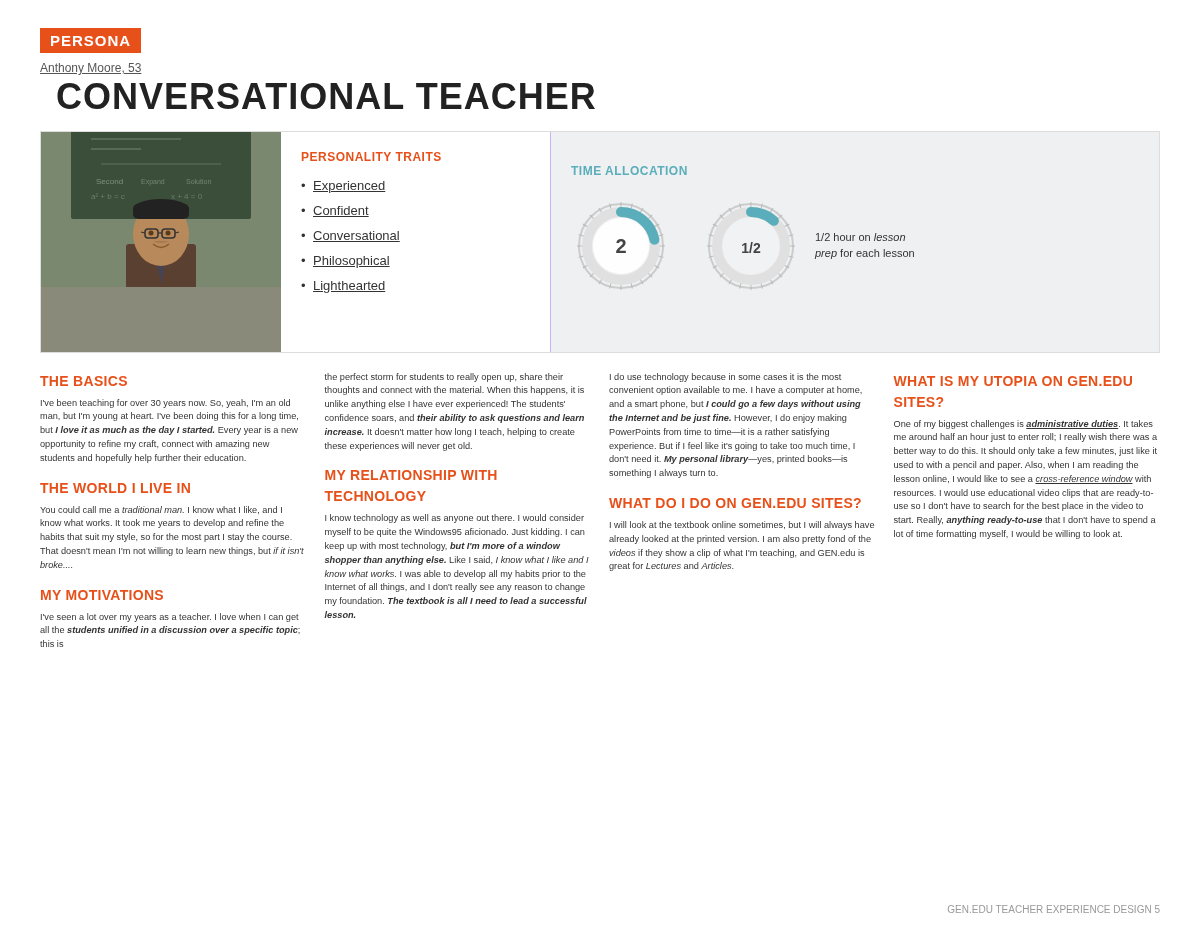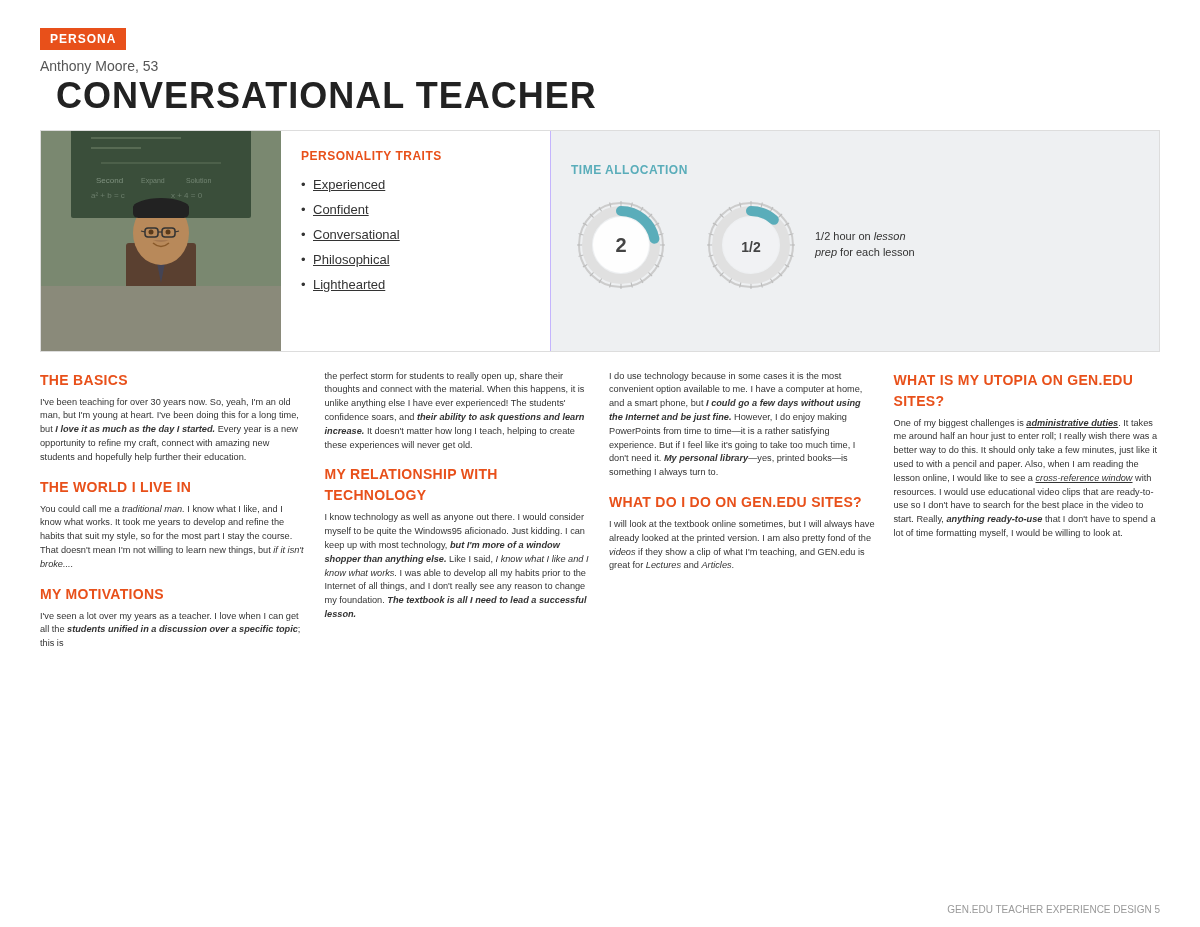--- a/index.html
+++ b/index.html
@@ -17,33 +17,34 @@
       width: 1200px;
       height: 927px;
       padding: 28px 40px 20px 40px;
       position: relative;
     }
 
     
     .persona-badge {
       background: #e8501a;
       color: #fff;
-      font-size: 12px;
+      font-size: 15px;
       font-weight: bold;
       letter-spacing: 1px;
       padding: 4px 10px;
       display: inline-block;
       margin-bottom: 8px;
       text-transform: uppercase;
     }
 
     .person-name {
-      font-size: 14px;
+      font-size: 12px;
       color: #555;
       margin-bottom: 2px;
+      text-decoration: underline;
     }
 
     .person-title {
       font-size: 36px;
       font-weight: 900;
       color: #222;
       letter-spacing: 1px;
       text-transform: uppercase;
       margin-bottom: 14px;
       line-height: 1.1;

